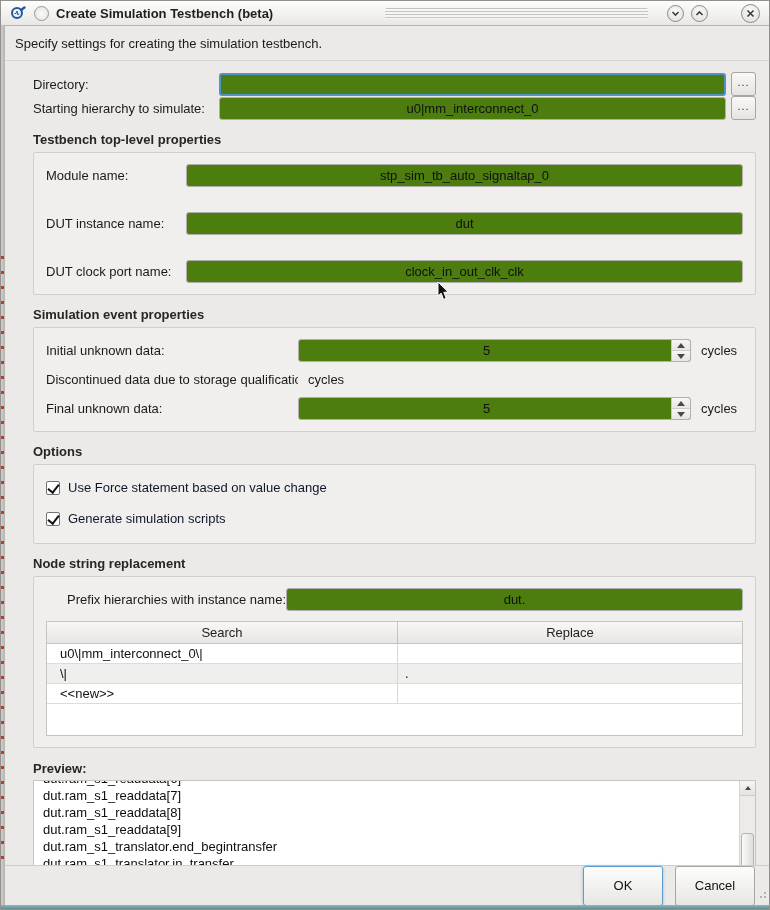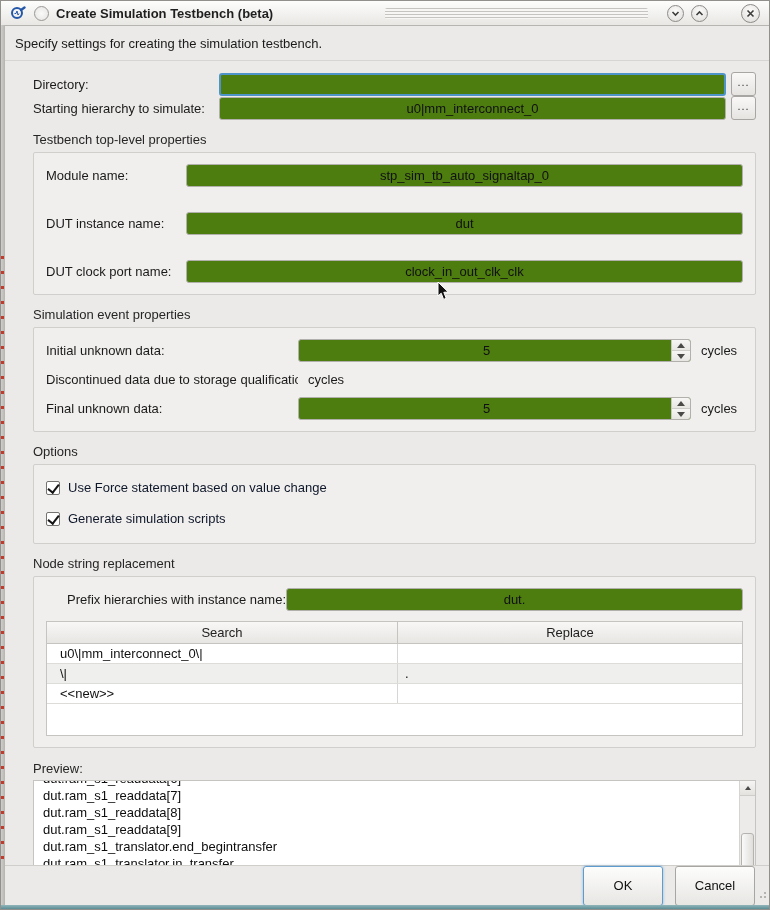--- a/index.html
+++ b/index.html
@@ -25,21 +25,21 @@
   .frow{display:flex;align-items:center;}
   .lbl{font-size:13px;color:#1a1a1a;white-space:nowrap;}
   .ti{box-sizing:border-box;height:23px;border:1px solid #b2b0ad;border-radius:3px;background:#4d7c0f;
       padding:0 6px;font-family:"Liberation Sans",sans-serif;font-size:13px;color:#111;outline:none;text-align:center;}
   .ti.focus{border:2px solid #4f94c9;}
   .browse{box-sizing:border-box;width:25px;height:24px;margin-left:5px;border:1px solid #a8a6a2;
       border-radius:3px;background:linear-gradient(#f9f8f7,#e5e4e1);font-size:11px;color:#333;
       letter-spacing:1px;cursor:pointer;padding:0 0 4px 0;}
   
   .gsec{margin-top:12px;}
-  .gtitle{font-size:13px;color:#262626;}
+  .gtitle{font-size:13px;color:#262626;font-weight:bold;}
   .gbox{margin-top:5px;border:1px solid #d1cfcc;border-radius:2px;background:#f0efed;padding:11px 12px;}
   .g1row{display:flex;align-items:center;margin-bottom:25px;}
   .g1row:last-child{margin-bottom:0;}
   .g1row .lbl{width:140px;flex:0 0 140px;}
   .g1row .ti{flex:1;}
   
   .g2row{display:flex;align-items:center;margin-bottom:10px;}
   .g2row:last-child{margin-bottom:0;}
   .g2row .lbl{width:252px;flex:0 0 252px;overflow:hidden;white-space:nowrap;}
   .spinwrap{position:relative;flex:1;display:flex;}

